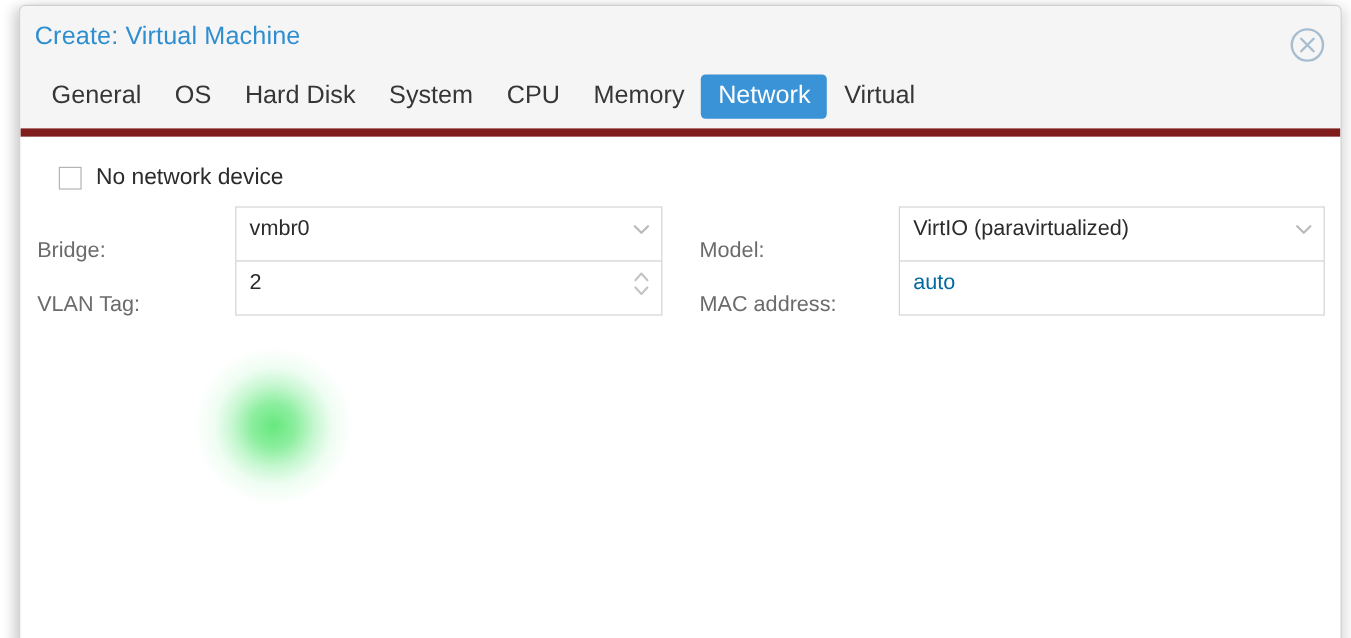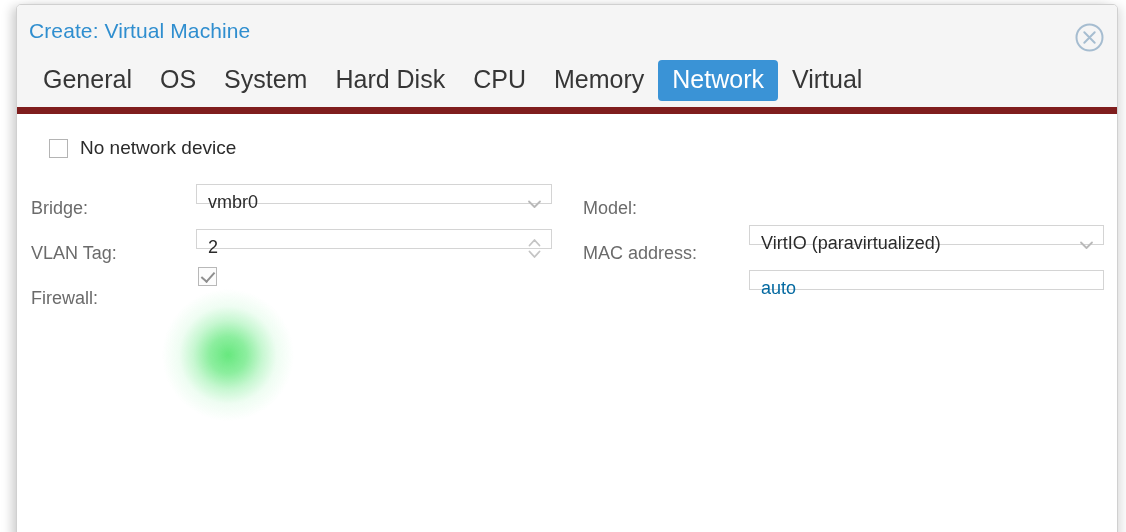--- a/index.html
+++ b/index.html
@@ -70,21 +70,21 @@
   
   .tabbar {
     position: absolute;
     left: 12px;
     top: 53px;
     height: 44px;
     display: flex;
     align-items: center;
   }
   .tab {
-    font-size: 25px;
+    font-size: 21px;
     color: #363636;
     padding: 7px 14px 9px 14px;
     border-radius: 4px;
     white-space: nowrap;
     cursor: pointer;
     line-height: 1;
     text-align: center;
   }
   .tab.selected {
     background: #3a93d6;
@@ -156,29 +156,29 @@
     font-size: 18px;
     color: #6b6b6b;
     top: 26px;
     white-space: nowrap;
   }
   .col-l .fieldlabel { left: 14px; }
   .col-r .fieldlabel { left: 566px; }
 
   .ctl {
     position: absolute;
-    height: 20px;
+    height: 46px;
     box-sizing: border-box;
     border: 1px solid #d4d4d4;
     background: #ffffff;
-    top: 12px;
+    top: 0;
     padding-left: 22px;
   }
   .col-l .ctl { left: 179px; width: 356px; }
-  .col-r .ctl { left: 732px; width: 355px; margin-top: 41px; }
+  .col-r .ctl { left: 732px; width: 355px; }
 
   .ctl .val {
     position: absolute;
     left: 11px;
     top: 7px;
     font-size: 18px;
     color: #2b2b2b;
     white-space: nowrap;
   }
   .ctl .val.placeholder { color: #0369a1; }
@@ -238,22 +238,22 @@
     <div class="close-btn">
       <svg width="33" height="33" viewBox="0 0 33 33" aria-hidden="true">
         <circle cx="16.5" cy="16.5" r="13" fill="none" stroke="#9cb6cc" stroke-width="2"></circle>
         <path d="M11.3 11.3 L21.7 21.7 M21.7 11.3 L11.3 21.7" stroke="#9cb6cc" stroke-width="2" stroke-linecap="round"></path>
       </svg>
     </div>
 
     <div class="tabbar">
       <div class="tab">General</div>
       <div class="tab">OS</div>
+      <div class="tab">Hard Disk</div>
       <div class="tab">System</div>
-      <div class="tab">Hard Disk</div>
       <div class="tab">CPU</div>
       <div class="tab">Memory</div>
       <div class="tab selected">Network</div>
       <div class="tab">Virtual</div>
     </div>
   </div>
 
   <div class="dlg-body">
 
     <div class="nodev-row">
@@ -306,25 +306,19 @@
         </div>
 
         <div class="col-r">
           <div class="fieldlabel">MAC address:</div>
           <div class="ctl">
             <span class="val placeholder">auto</span>
           </div>
         </div>
       </div>
 
-      <div class="frow">
-        <div class="col-l">
-          <div class="fieldlabel">Firewall:</div>
-          <span class="cb checked disabled fw-cb"></span>
-        </div>
-      </div>
 
     </div>
 
     <div id="click-glow"></div>
 
   </div>
 </div>
 
 </body></html>

